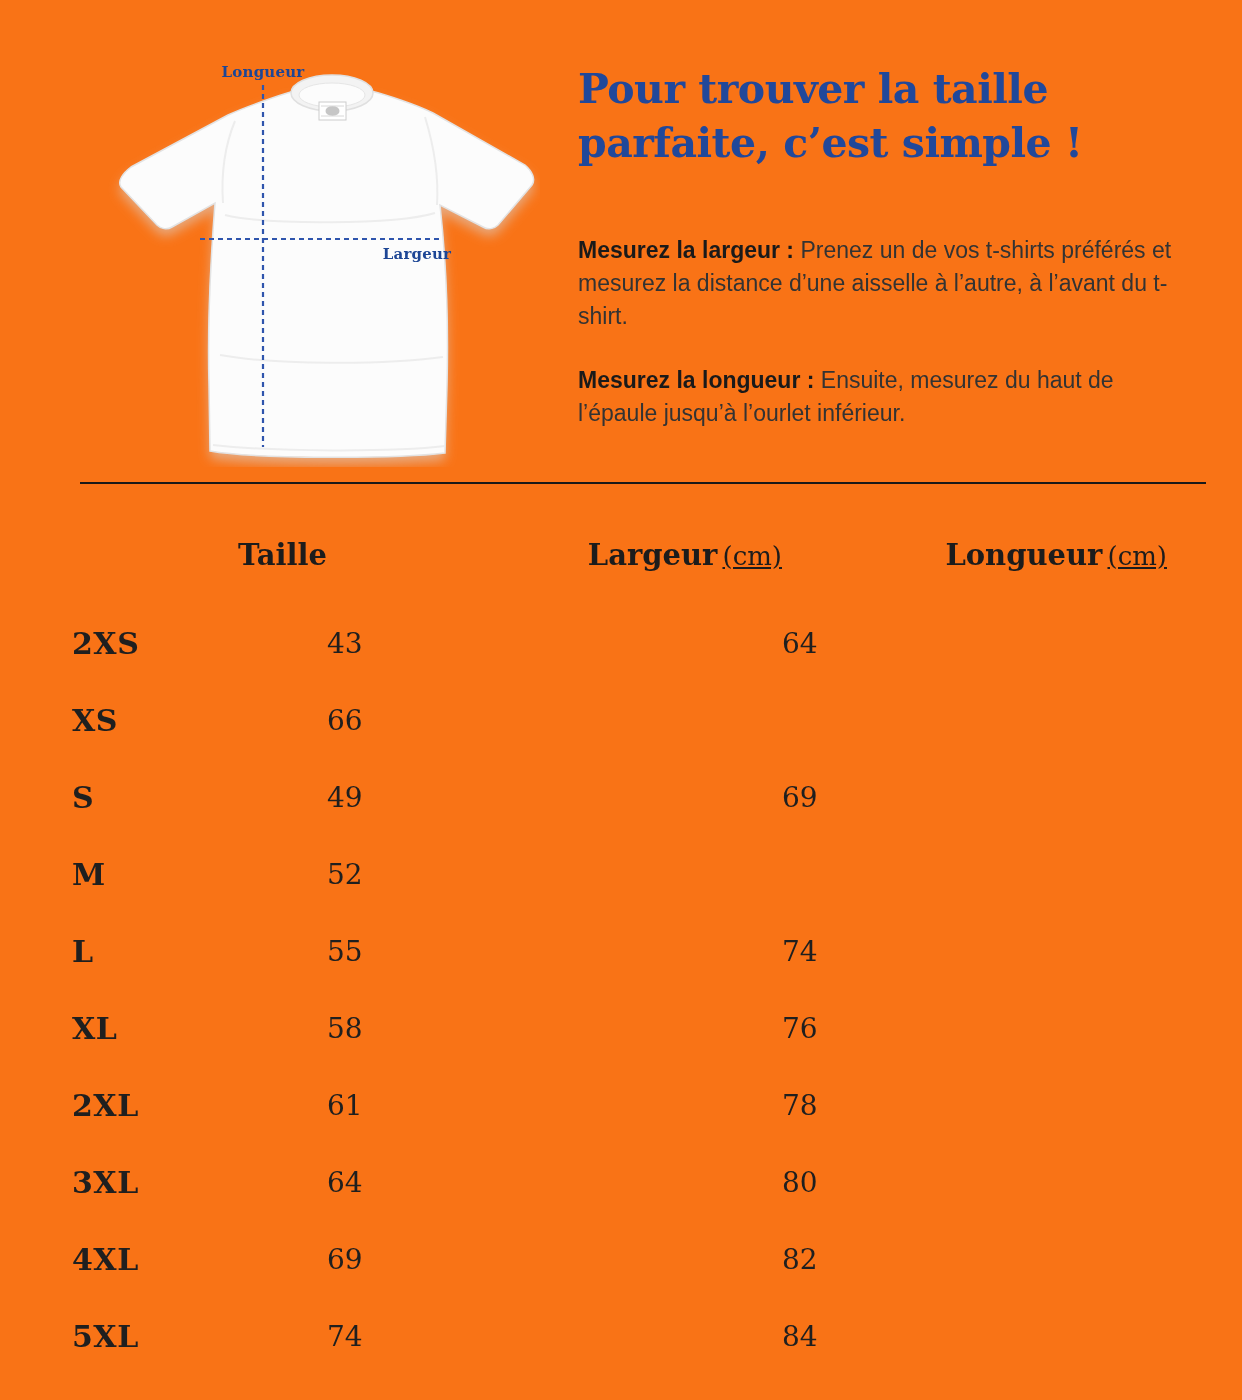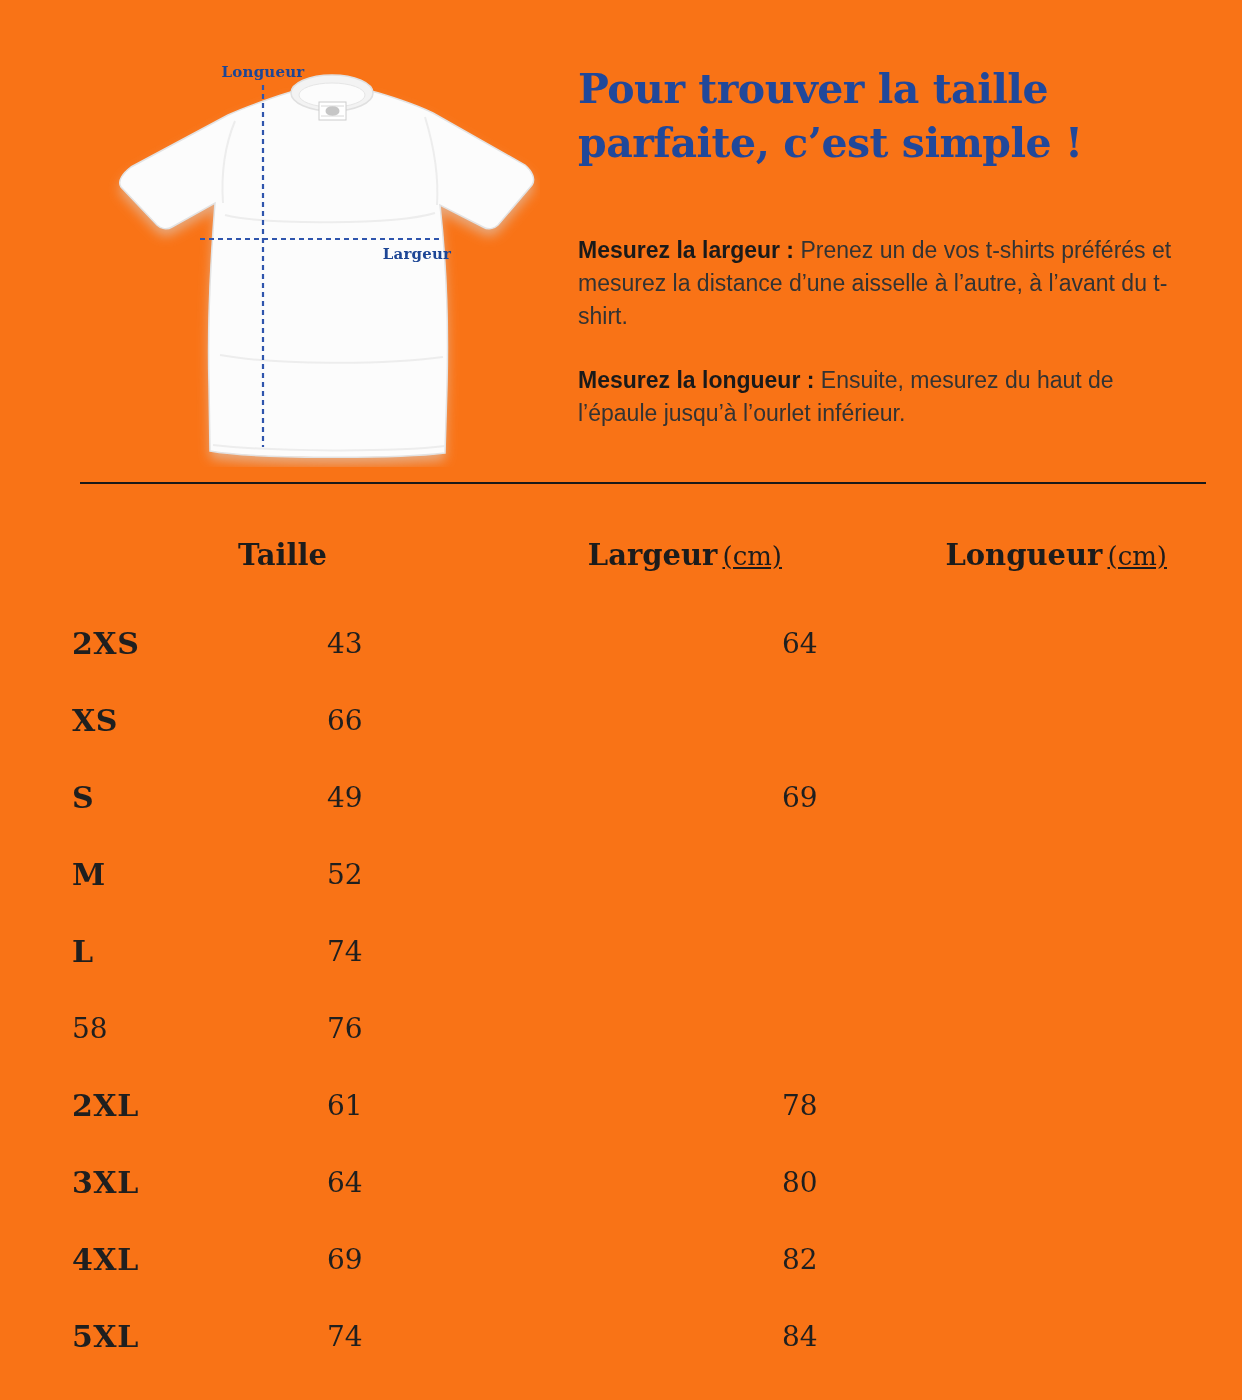--- a/index.html
+++ b/index.html
@@ -159,23 +159,25 @@
         <div class="td size">S</div>
         <div class="td num">49</div>
         <div class="td num">69</div>
       </div>
         <div class="trow">
         <div class="td size">M</div>
         <div class="td num">52</div>
       </div>
         <div class="trow">
         <div class="td size">L</div>
+        <div class="td num">55</div>
         <div class="td num">74</div>
       </div>
         <div class="trow">
+        <div class="td size">XL</div>
         <div class="td num">58</div>
         <div class="td num">76</div>
       </div>
         <div class="trow">
         <div class="td size">2XL</div>
         <div class="td num">61</div>
         <div class="td num">78</div>
       </div>
         <div class="trow">
         <div class="td size">3XL</div>

